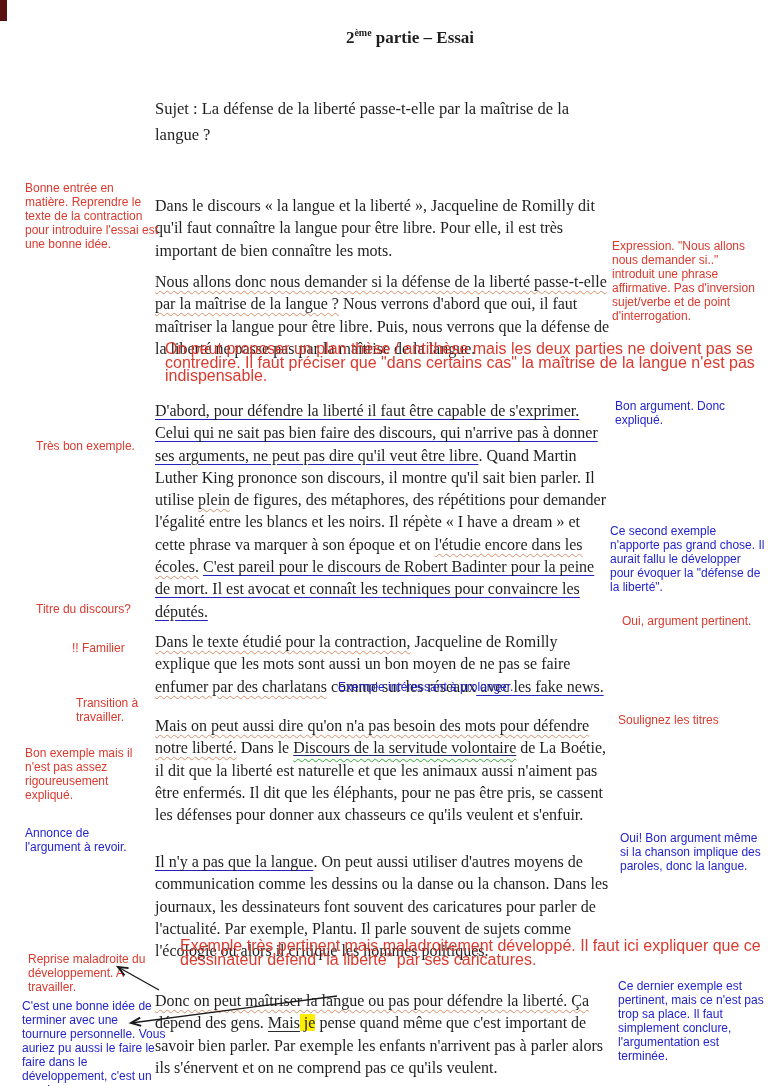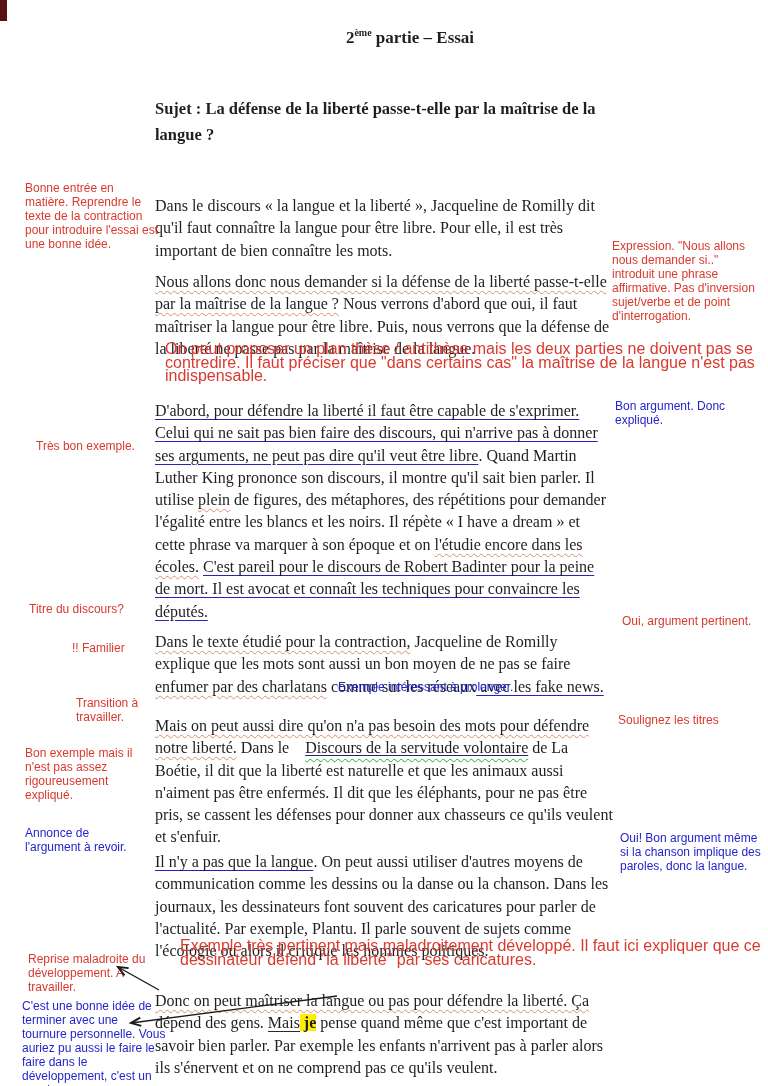--- a/index.html
+++ b/index.html
@@ -8,50 +8,50 @@
     background:#ffffff; overflow:hidden;
     font-family:"Liberation Serif", serif; color:#1f1f1f;
   }
   .scan-artifact { position:absolute; left:0; top:0; width:7px; height:21px; background:#5a1210; }
 
   .doc-title { position:absolute; top:27px; left:0; width:768px; text-align:center;
     font-weight:bold; font-size:17px;margin-left:26px; }
   .doc-title sup { font-size:10px; }
 
   .subject { position:absolute; top:96px; left:155px; width:462px;
-    font-weight:bold; font-size:16.5px; line-height:26px; }
+    font-weight:normal; font-size:16.5px; line-height:26px; }
 
   .para { position:absolute; left:155px; width:458px; font-size:16px; line-height:22.3px; }
   .pos-p1{top:179px} .pos-p2{top:255px} .pos-p3{top:384px} .pos-p4{top:615px}
   .pos-p5{top:699px} .pos-p6{top:835px} .pos-p7{top:974px}
 
   
   .seg-wavy { text-decoration-line:underline; text-decoration-style:wavy;
     text-decoration-color:#d9906c; text-decoration-thickness:1px; text-underline-offset:3px;margin-top:6px; }
   .seg-blueu { text-decoration-line:underline; text-decoration-color:#2424bb;
     text-decoration-thickness:1.3px; text-underline-offset:3px; }
-  .seg-hl { background:#ffee00;font-weight:bold; }
+  .seg-hl { background:#ffee00; }
   .seg-underline { border-bottom:1.7px solid #2b2b2b; }
   .seg-title { text-decoration-line:underline; text-decoration-color:#24246a;
-    text-decoration-thickness:1px; text-underline-offset:2px;margin-left:12px; }
+    text-decoration-thickness:1px; text-underline-offset:2px; }
   .seg-title-inner { text-decoration-line:underline; text-decoration-style:wavy;
     text-decoration-color:#28b028; text-decoration-thickness:1px; text-underline-offset:5px; }
 
   
   .note { position:absolute; font-family:"Liberation Sans", sans-serif;
     font-size:12px; line-height:14px; }
   .note-red  { color:#d93a2e; }
   .note-blue { color:#2424cc; }
   .inline-note { position:absolute; font-family:"Liberation Sans", sans-serif;
     font-size:16px; line-height:13.5px; color:#d93a2e; }
 
   .pos-l1{left:25px;top:181px;width:134px}
   .pos-l2{left:36px;top:439px;width:122px}
   .pos-l3{left:28px;top:527px;width:126px}
-  .pos-l4{left:29px;top:602px;width:122px}
+  .pos-l4{left:36px;top:602px;width:122px}
   .pos-l5{left:72px;top:641px;width:90px}
   .pos-l6{left:76px;top:696px;width:84px}
   .pos-l7{left:25px;top:746px;width:126px}
   .pos-l8{left:25px;top:826px;width:120px}
   .pos-l9{left:28px;top:952px;width:146px}
   .pos-l10{left:22px;top:999px;width:144px}
 
   .pos-r1{left:612px;top:239px;width:152px}
   .pos-r2{left:615px;top:399px;width:140px}
   .pos-r3{left:610px;top:524px;width:157px}
@@ -92,24 +92,26 @@
   <div class="note note-red  pos-l4">Titre du discours?</div>
   <div class="note note-red  pos-l5">!! Familier</div>
   <div class="note note-red  pos-l6">Transition à travailler.</div>
   <div class="note note-red  pos-l7">Bon exemple mais il n'est pas assez rigoureusement expliqué.</div>
   <div class="note note-blue pos-l8">Annonce de l'argument à revoir.</div>
   <div class="note note-red  pos-l9">Reprise maladroite du développement. A travailler.</div>
   <div class="note note-blue pos-l10">C'est une bonne idée de terminer avec une tournure personnelle. Vous auriez pu aussi le faire le faire dans le développement, c'est un essai.</div>
 
   <div class="note note-red  pos-r1">Expression. "Nous allons nous demander si.." introduit une phrase affirmative. Pas d'inversion sujet/verbe et de point d'interrogation.</div>
   <div class="note note-blue pos-r2">Bon argument. Donc expliqué.</div>
+  <div class="note note-blue pos-r3">Ce second exemple n'apporte pas grand chose. Il aurait fallu le développer pour évoquer la "défense de la liberté".</div>
   <div class="note note-red  pos-r4">Oui, argument pertinent.</div>
   <div class="note note-blue pos-r5">Exemple intéressant à prolonger.</div>
   <div class="note note-red  pos-r6">Soulignez les titres</div>
   <div class="note note-blue pos-r7">Oui! Bon argument même si la chanson implique des paroles, donc la langue.</div>
+  <div class="note note-blue pos-r8">Ce dernier exemple est pertinent, mais ce n'est pas trop sa place. Il faut simplement conclure, l'argumentation est terminée.</div>
 
   <svg class="arrows" viewBox="0 0 768 1086">
     <defs>
       <marker id="ah" markerWidth="10" markerHeight="8" refX="7.5" refY="3.5" orient="auto">
         <path d="M0.5,0.5 L7.5,3.5 L0.5,6.5" fill="none" stroke="#1a1a1a" stroke-width="1.4"></path>
       </marker>
     </defs>
     <line x1="159" y1="990" x2="118" y2="967" stroke="#1a1a1a" stroke-width="1.4" marker-end="url(#ah)"></line>
     <line x1="337" y1="996" x2="131" y2="1023" stroke="#1a1a1a" stroke-width="1.4" marker-end="url(#ah)"></line>
   </svg>

